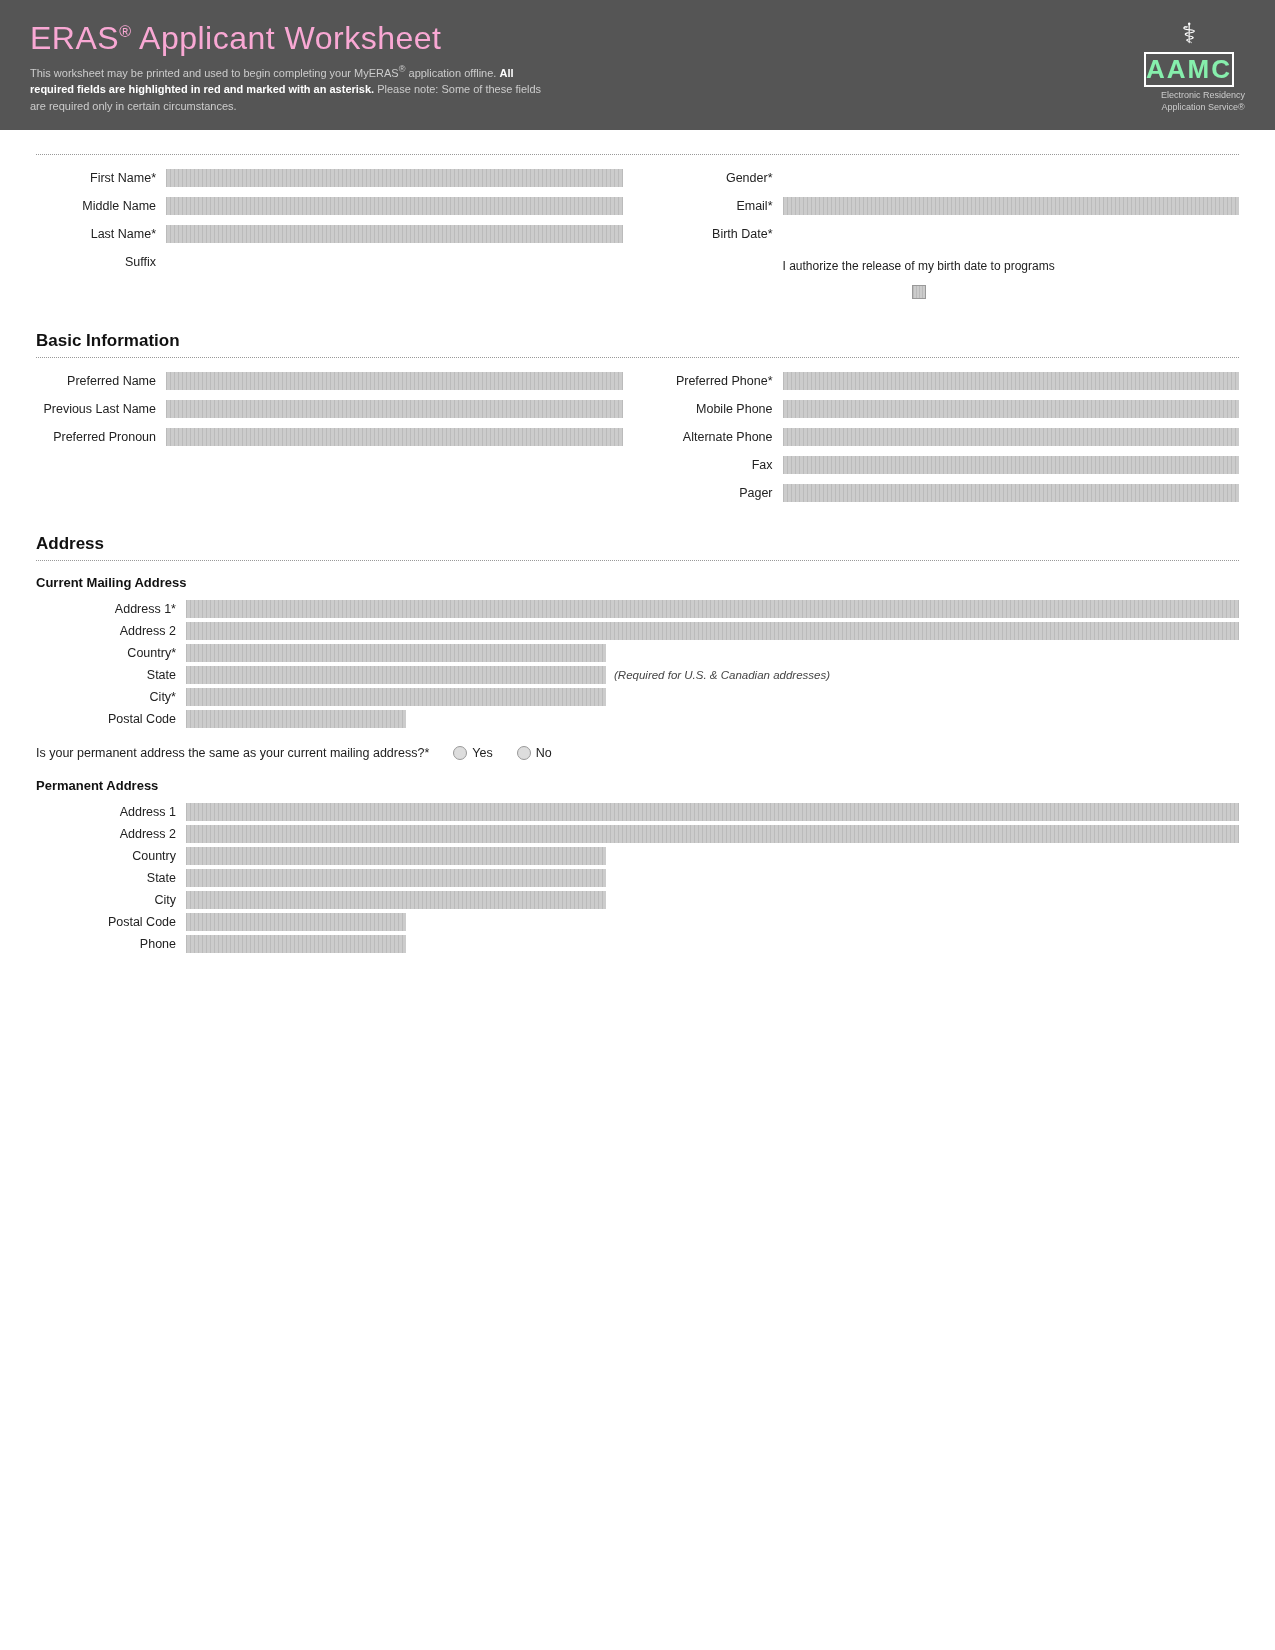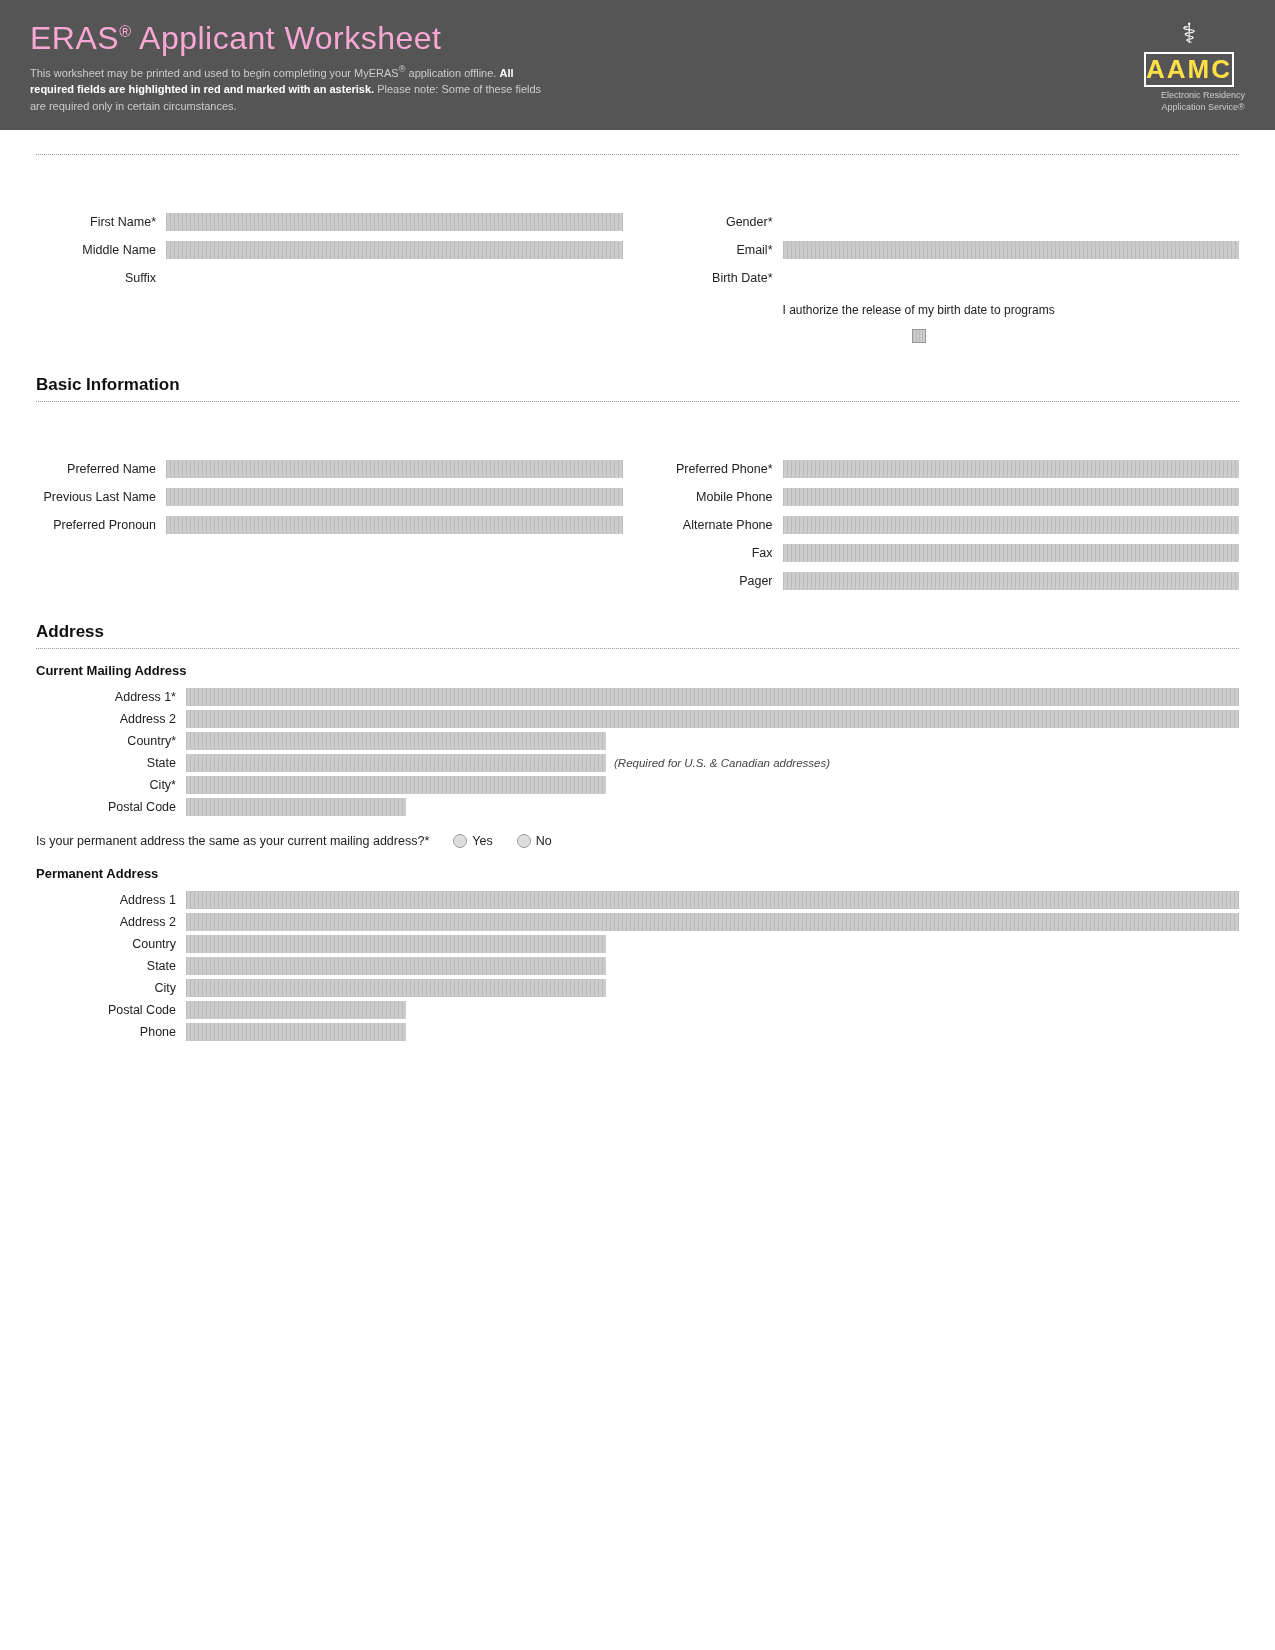--- a/index.html
+++ b/index.html
@@ -54,21 +54,21 @@
     .logo-snake {
       font-size: 28px;
       color: #fff;
       line-height: 1;
       margin-bottom: 4px;
     }
 
     .logo-aamc {
       font-size: 26px;
       font-weight: bold;
-      color: #fde047;
+      color: #86efac;
       letter-spacing: 2px;
       border: 2px solid #fff;
       padding: 0 0;
       line-height: 1.2;
     }
 
     .logo-sub {
       font-size: 9px;
       color: #ccc;
       text-align: center;
@@ -108,21 +108,20 @@
     .form-grid {
       display: grid;
       grid-template-columns: 1fr 1fr;
       gap: 0 30px;
     }
 
     .form-col {
       display: flex;
       flex-direction: column;
       gap: 6px;
-      margin-top: 44px;
     }
 
     .form-row {
       display: flex;
       align-items: center;
       margin-bottom: 4px;
     }
 
     .form-label {
       text-align: right;
@@ -259,20 +258,24 @@
       <div class="form-col">
         <div class="form-row">
           <span class="form-label">First Name*</span>
           <div class="field-box full"></div>
         </div>
         <div class="form-row">
           <span class="form-label">Middle Name</span>
           <div class="field-box full"></div>
         </div>
         <div class="form-row">
+          <span class="form-label">Last Name*</span>
+          <div class="field-box full"></div>
+        </div>
+        <div class="form-row">
           <span class="form-label">Suffix</span>
           <div class="field-box small"></div>
         </div>
       </div>
 
       <div class="form-col">
         <div class="form-row">
           <span class="form-label">Gender*</span>
           <div class="field-box medium"></div>
         </div>

